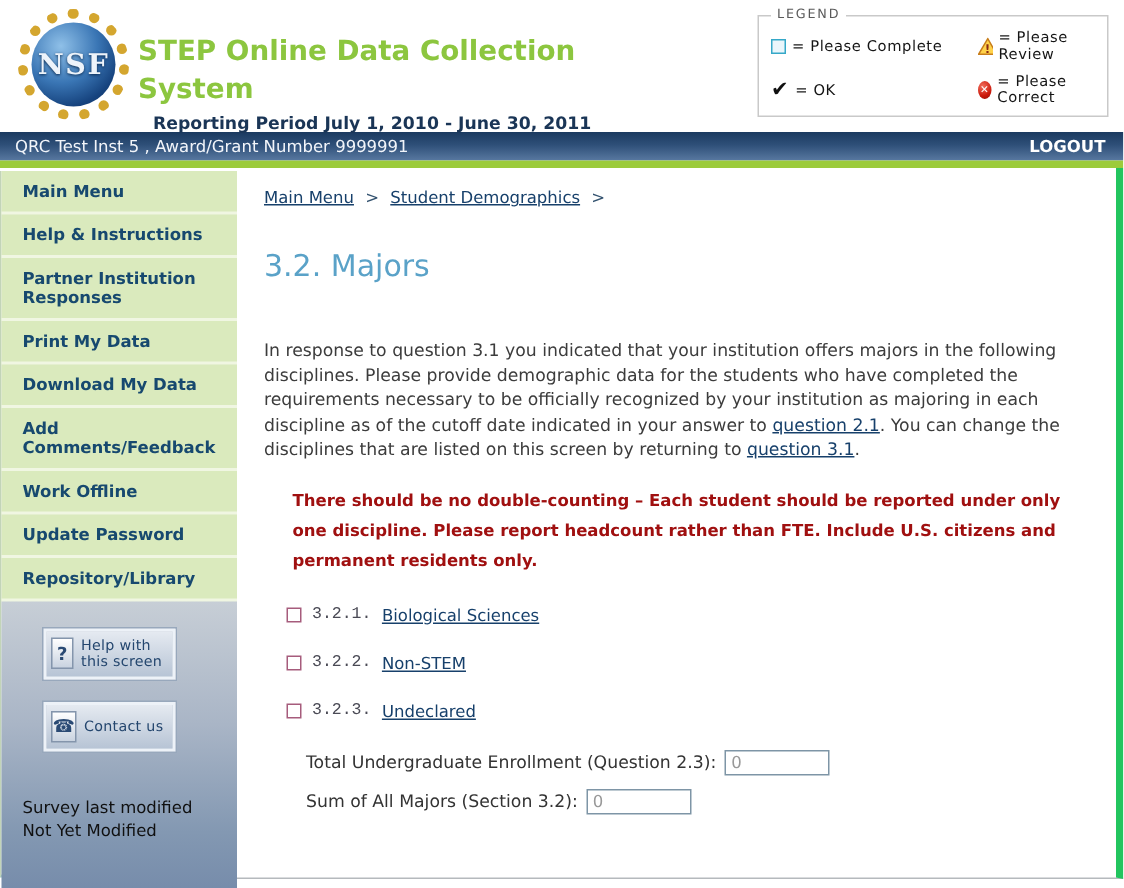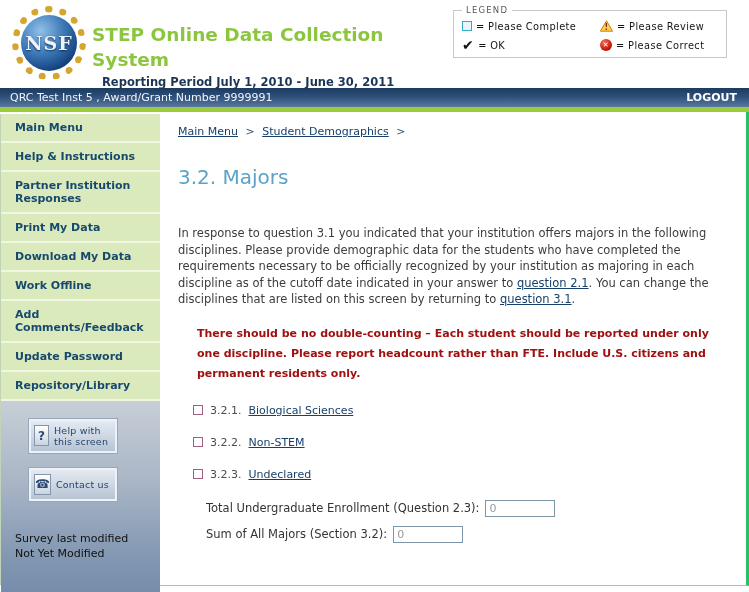--- a/index.html
+++ b/index.html
@@ -14,21 +14,21 @@
   .logo-globe { width:56px; height:56px; border-radius:50%;
                 background:radial-gradient(circle at 35% 28%, #8FC0E8 0%, #3A76B5 45%, #16437E 75%, #0E2F5E 100%);
                 display:grid; place-items:center; }
   .logo-globe span { color:#EDF3FA; font-family:"DejaVu Serif","Liberation Serif",serif; 
                      font-weight:bold; font-size:19px; letter-spacing:1px; text-shadow:0 1px 2px #0a2a50; }
   .title-block { position:absolute; left:92px; top:22px; width:310px; }
   .app-title { color:#8CC63F; font-size:18.5px; font-weight:bold; line-height:25px; }
   .reporting-period { margin:3px 0 0 10px; color:#1A3556; font-size:11.5px; font-weight:bold; }
 
   
-  .legend-box { position:absolute; top:5px; right:22px; width:274px; border:1px solid #C9C9C9;
+  .legend-box { position:absolute; top:5px; right:10px; width:234px; border:1px solid #C9C9C9;
                 background:#fff; padding:3px 8px 6px 8px; }
   .legend-box legend { font-size:8.5px; letter-spacing:1.2px; color:#5A5A5A; padding:0 4px; }
   .legend-grid { display:grid; grid-template-columns:138px 1fr; row-gap:7px; margin-top:2px; }
   .legend-item { display:flex; align-items:center; gap:4px; font-size:9.8px; letter-spacing:0.4px; color:#151515; }
   .ic-complete { width:10px; height:10px; border:1px solid #35A8C8; background:#EAF6FB; display:inline-block; }
   .ic-check { font-size:14px; font-weight:bold; color:#101010; line-height:10px; }
   .ic-correct { width:12px; height:12px; border-radius:50%;
                 background:radial-gradient(circle at 35% 30%, #F2705E, #CC1A0C 60%, #8E0E05);
                 color:#fff; font-size:7px; font-weight:bold; display:grid; place-items:center; line-height:1; }
 
@@ -53,33 +53,33 @@
               background:linear-gradient(to bottom, #E5EAF1, #B7C4D5); border:2px solid #EDF2F8;
               box-shadow:0 0 0 1px #98A8BC; cursor:pointer; }
   .side-btn .icon-box { flex:0 0 15px; height:21px; border:1px solid #8495AC;
                         background:linear-gradient(#ffffff,#C9D3E0); color:#2A4A74; font-weight:bold;
                         font-size:12px; display:grid; place-items:center; }
   .side-btn .btn-label { font-size:9.5px; color:#24466E; line-height:11px; letter-spacing:0.2px; }
   .survey-note { margin:30px 0 0 14px; font-size:11px; color:#101010; line-height:15px; }
   .omb-note { margin:30px 0 0 14px; font-size:11px; color:#8D99AC; line-height:15px; }
 
   
-  .content { flex:1; height:474px; background:#fff; border-right:3px solid #22c55e; border-bottom:1px solid #B5B9BD;
+  .content { flex:1; height:474px; background:#fff; border-right:5px solid #22c55e; border-bottom:1px solid #B5B9BD;
              padding:13px 20px 0 18px; }
   .breadcrumb { font-size:11px; color:#4A4A4A; }
   .breadcrumb a { color:#17406B; text-decoration:underline; cursor:pointer; }
   .breadcrumb .sep { margin:0 4px; color:#33526F; }
   .page-heading { margin-top:27px; font-size:20px; color:#5AA2C8; font-weight:normal; }
   .intro { margin-top:36px; width:548px; font-size:11.5px; line-height:16.5px; color:#3C3C3C; }
   .intro a { color:#17406B; text-decoration:underline; cursor:pointer; }
   .warning { margin:16px 0 0 19px; width:516px; font-size:11px; font-weight:bold; color:#A01010; line-height:20px; }
   .majors { margin:20px 0 0 15px; }
   .major-row { display:flex; align-items:center; gap:7px; margin-bottom:19px; }
   .status-square { width:10px; height:10px; border:1px solid #A65C7C; background:#fff; }
-  .major-num { font-size:11px; color:#4A4A55; }
+  .major-num { font-size:11px; color:#4A4A55;font-family:Liberation Mono, monospace; }
   .major-row a { font-size:11px; color:#17406B; text-decoration:underline; cursor:pointer; }
   .fields { margin:12px 0 0 28px; }
   .field-row { display:flex; align-items:center; margin-bottom:9px; }
   .field-row label { font-size:11.5px; color:#333; margin-right:6px; }
   .field-row input { width:70px; height:17px; border:1px solid #7E95A6; font-family:inherit; font-size:11px;
                      color:#999; padding:1px 3px; background:#fff; }
 </style>
 </head>
 <body>
 
@@ -130,22 +130,22 @@
 
   <div class="body-row">
 
     <aside class="sidebar">
       <nav>
         <div class="menu-item">Main Menu</div>
         <div class="menu-item">Help &amp; Instructions</div>
         <div class="menu-item">Partner Institution Responses</div>
         <div class="menu-item">Print My Data</div>
         <div class="menu-item">Download My Data</div>
+        <div class="menu-item">Add Comments/Feedback</div>
         <div class="menu-item">Work Offline</div>
-        <div class="menu-item">Add Comments/Feedback</div>
         <div class="menu-item">Update Password</div>
         <div class="menu-item">Repository/Library</div>
       </nav>
       <div class="sidebar-lower">
         <div class="side-btn">
           <span class="icon-box">?</span>
           <span class="btn-label">Help with this screen</span>
         </div>
         <div class="side-btn">
           <span class="icon-box">☎</span>

